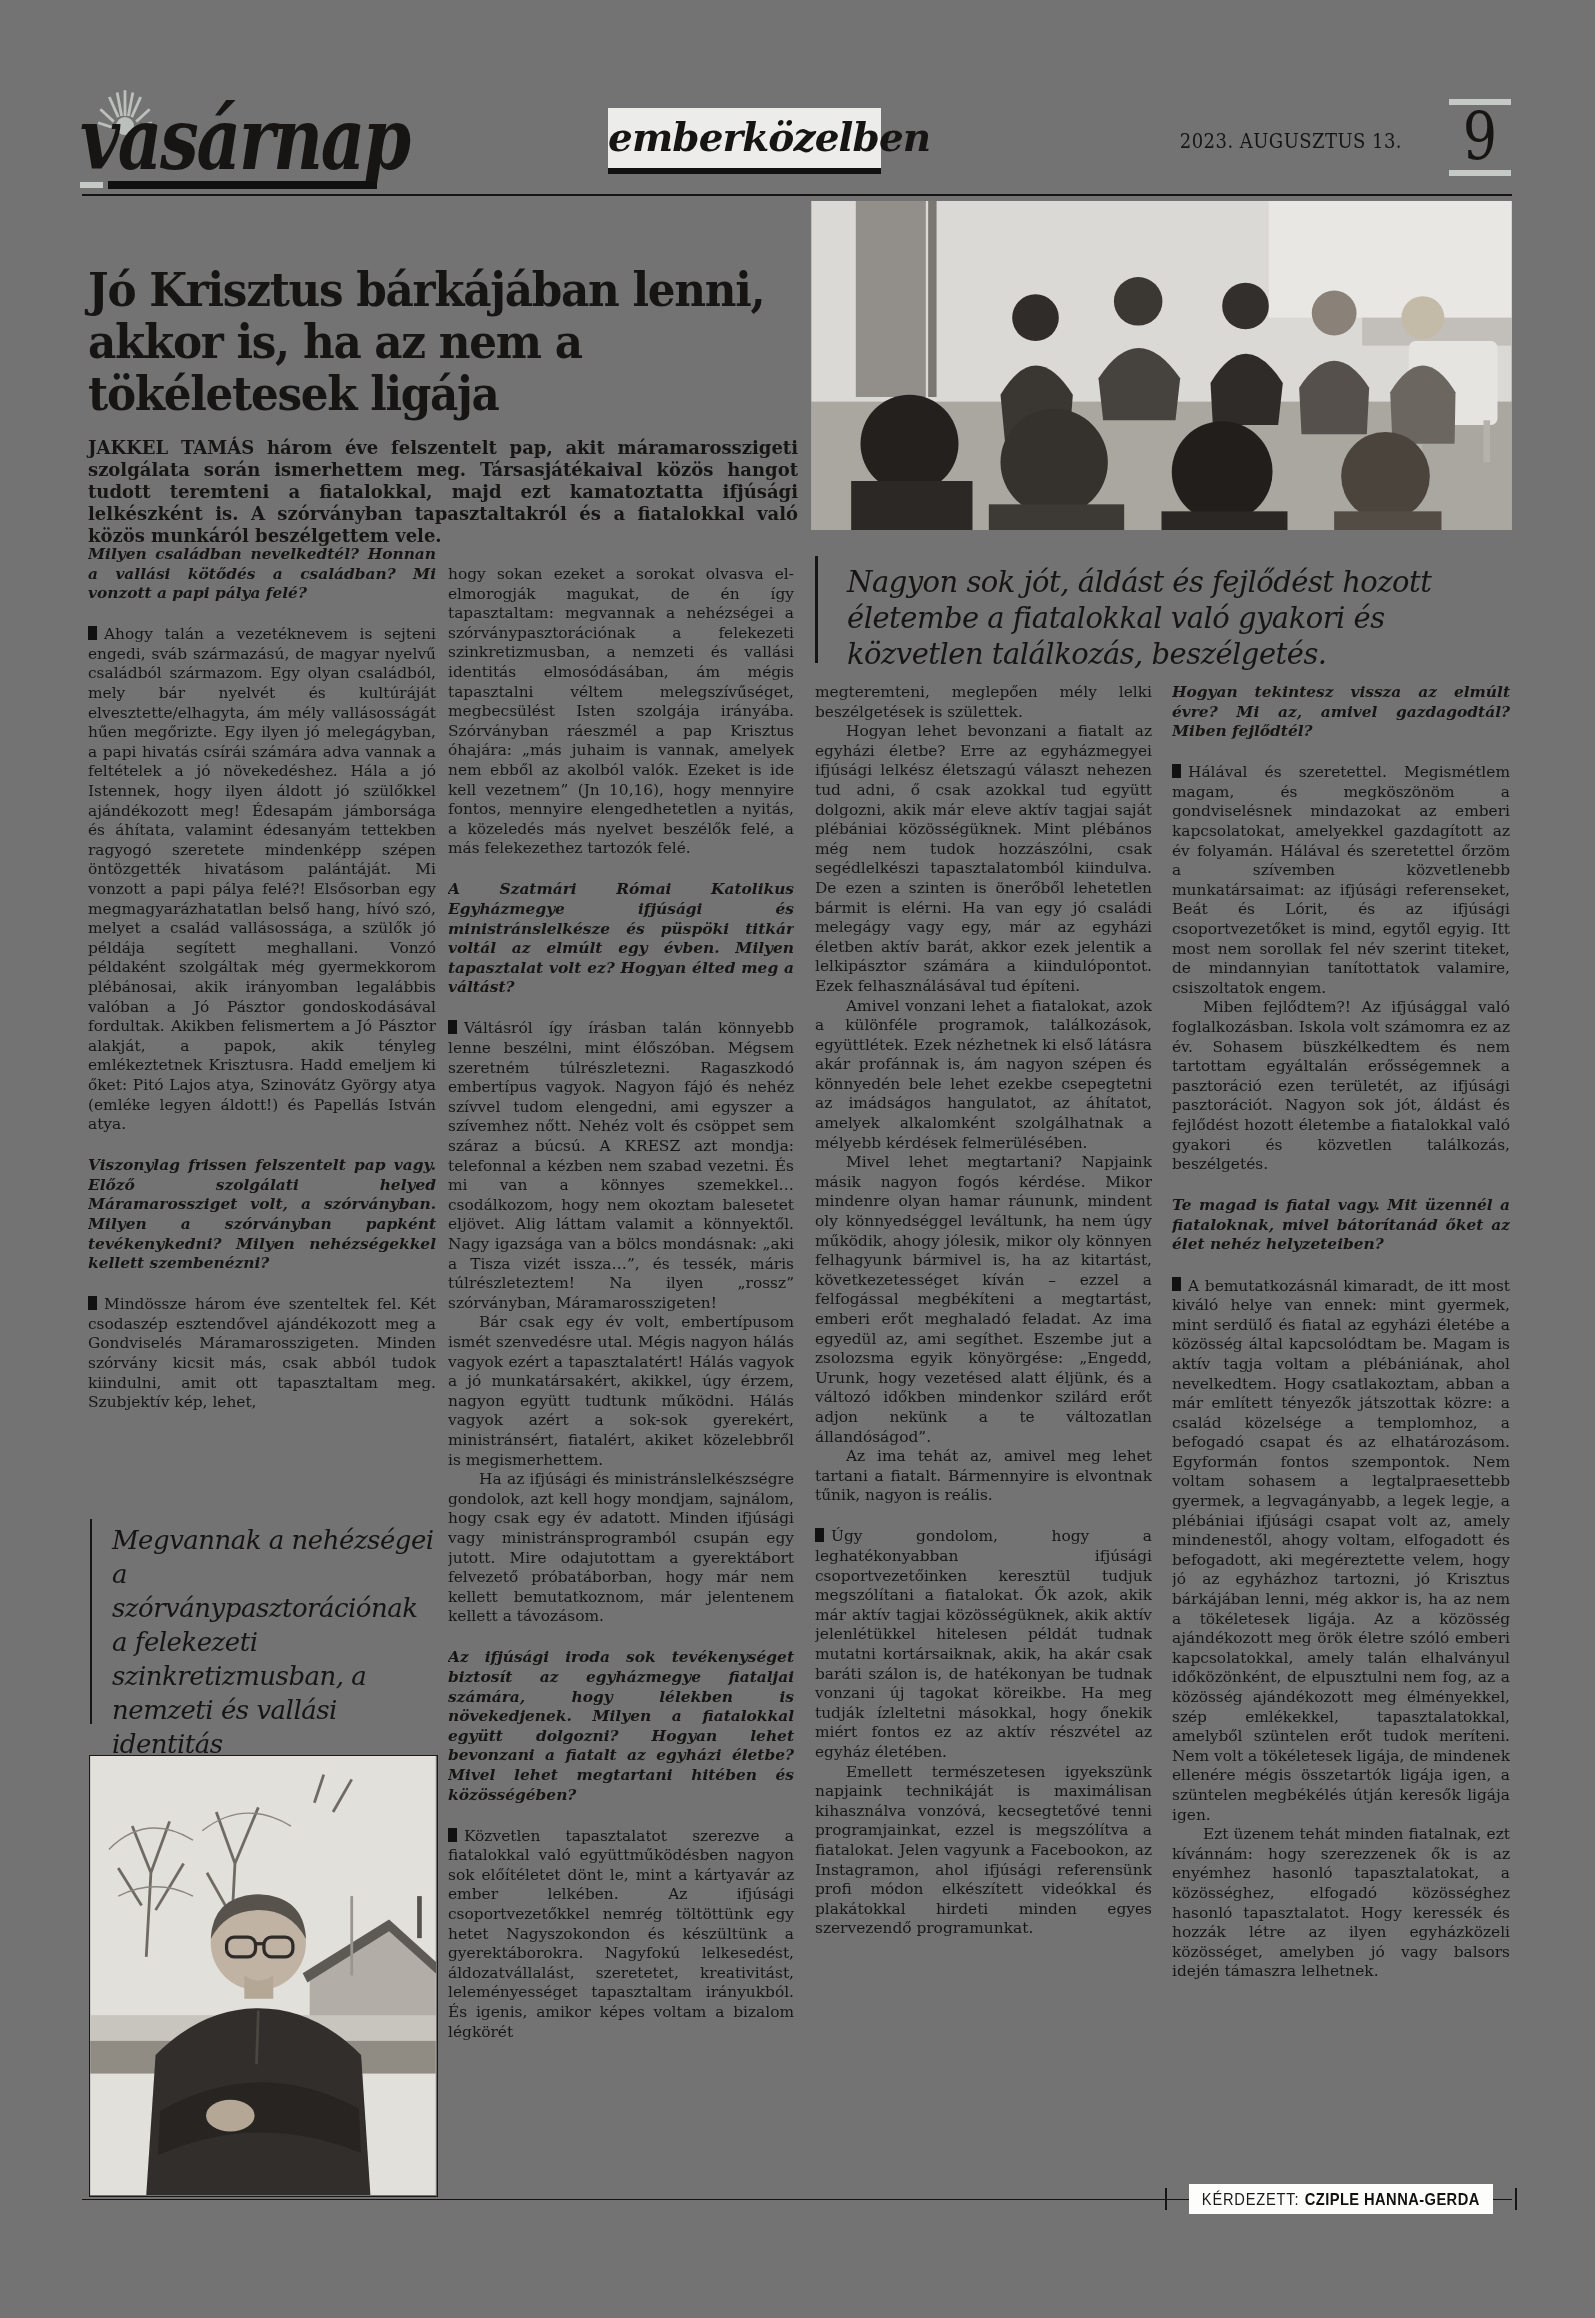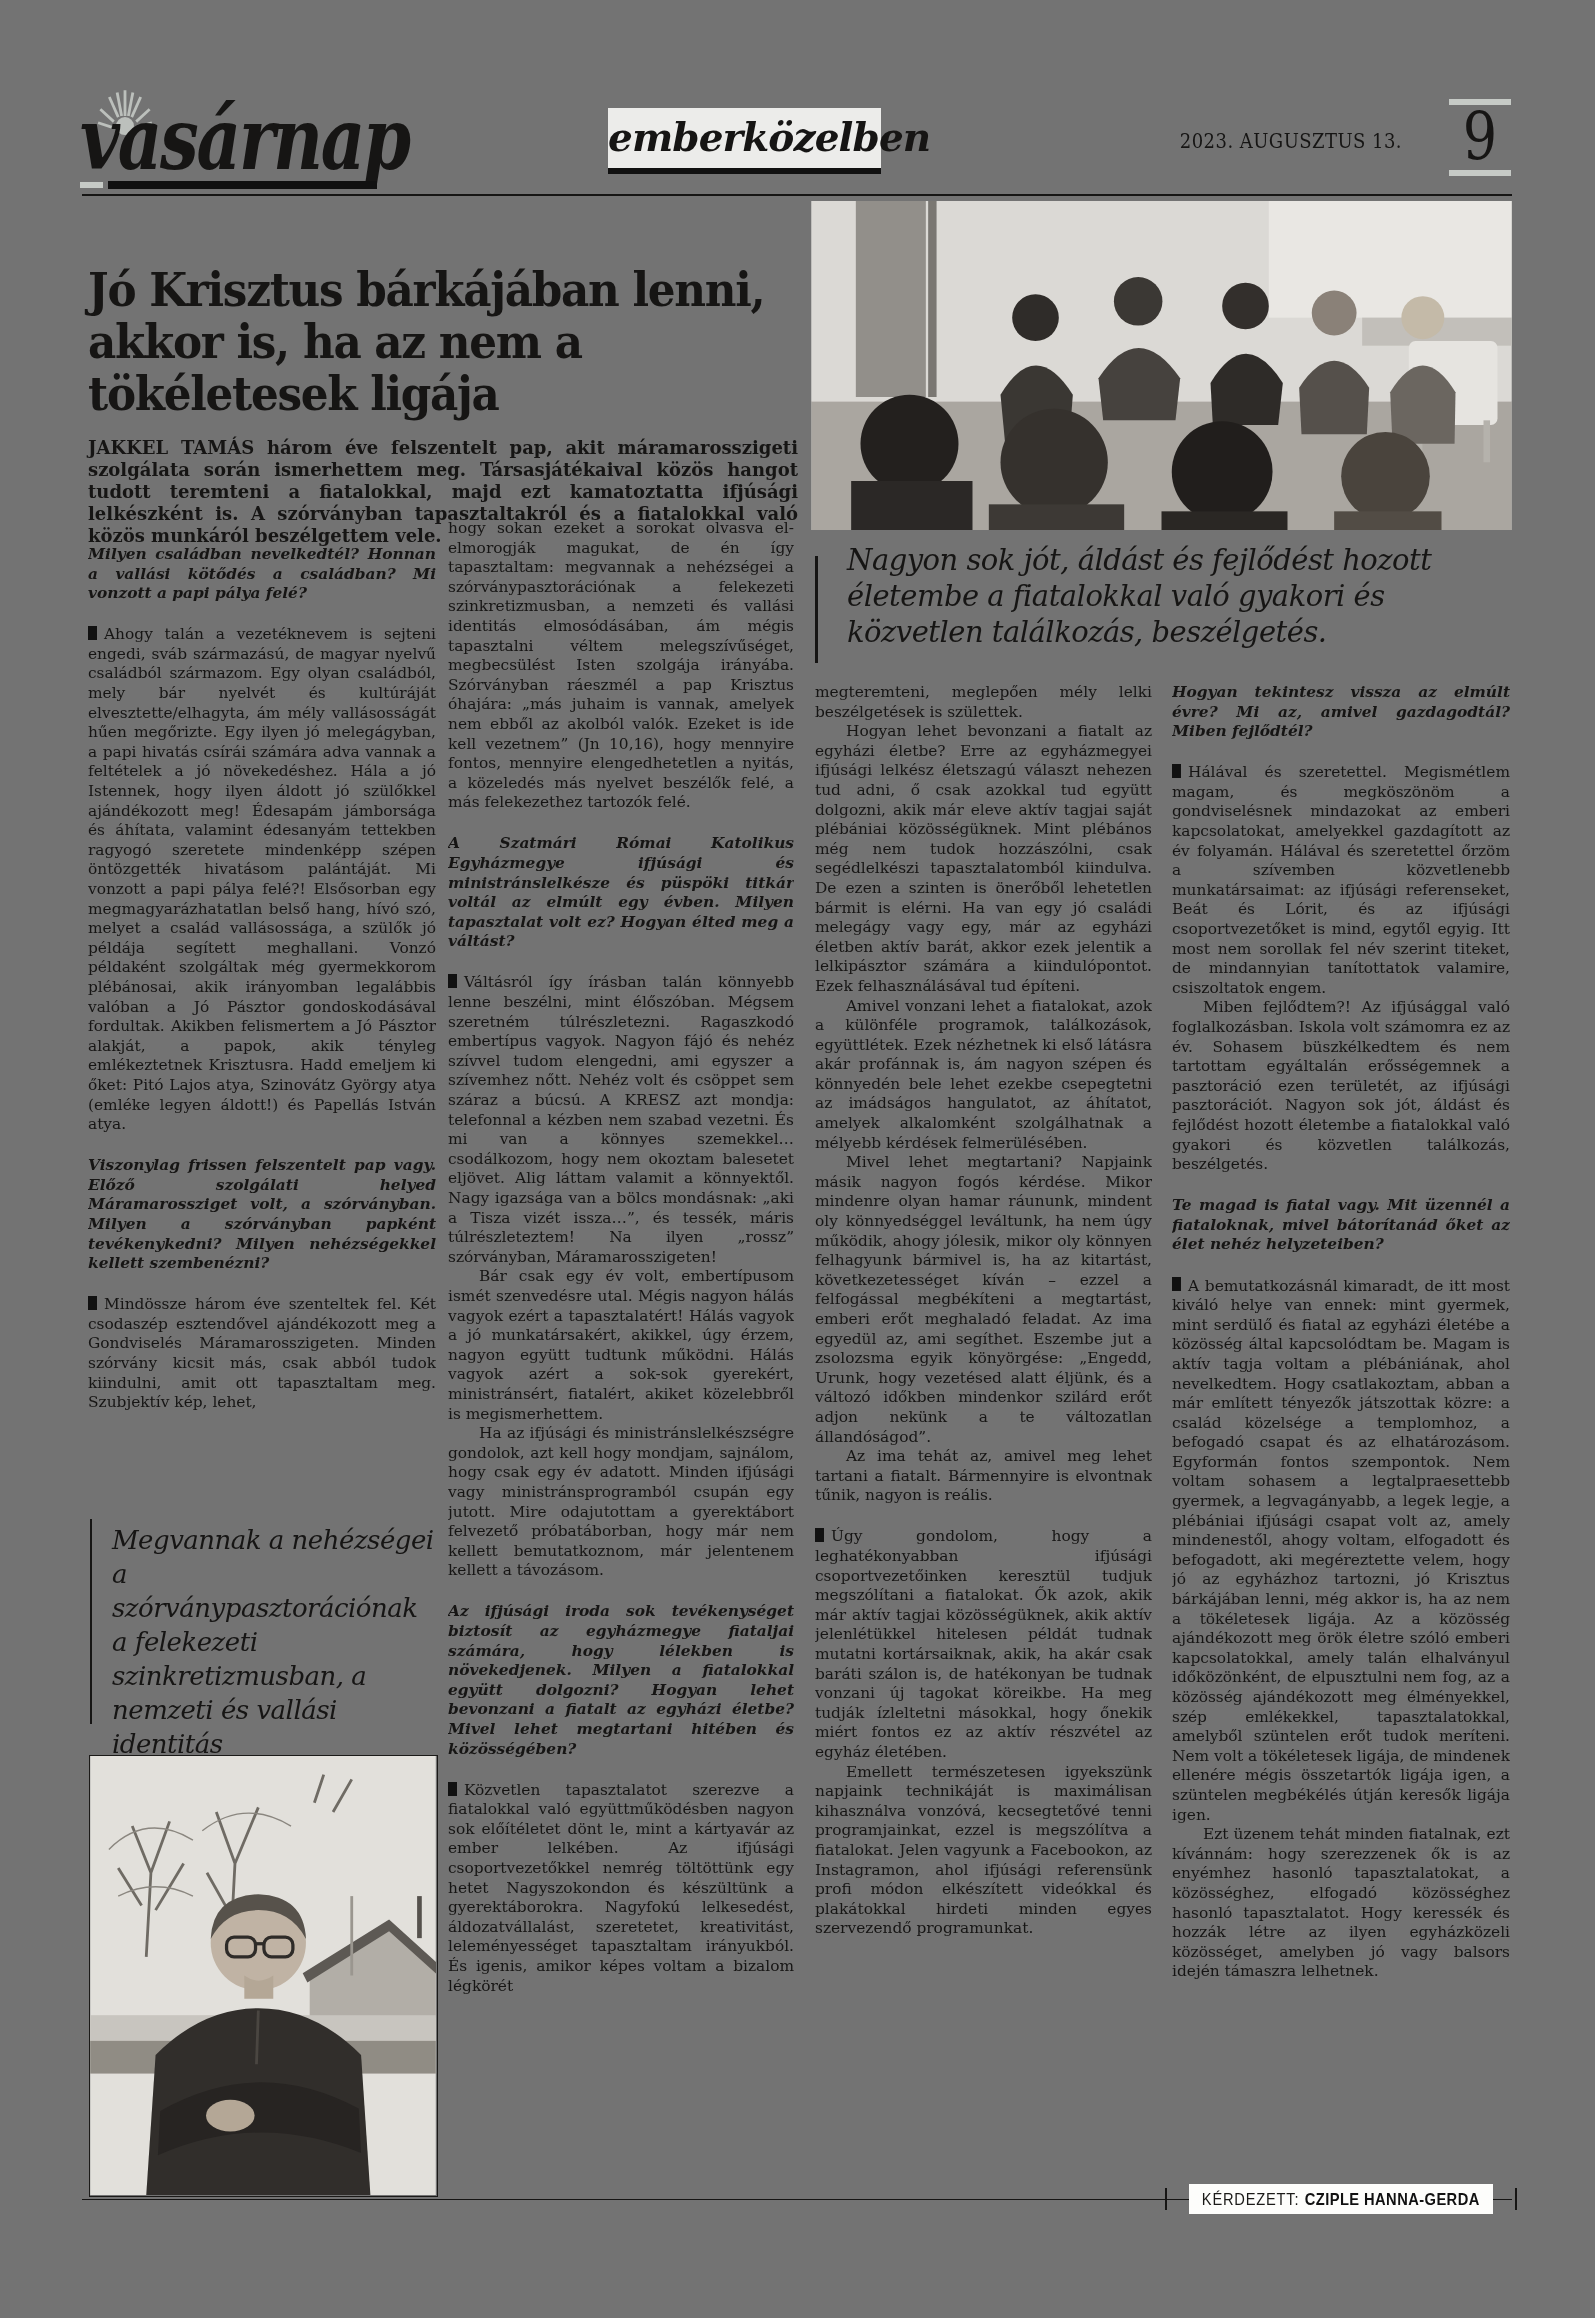--- a/index.html
+++ b/index.html
@@ -28,30 +28,30 @@
   #headline{position:absolute;left:88px;top:233px;width:762px;font-size:47px;line-height:52px;
         font-weight:700;letter-spacing:-1.4px;transform:scaleX(.93);transform-origin:left top;}
   #lead{position:absolute;left:88px;top:419px;width:710px;font-size:18px;line-height:22px;
         font-weight:700;text-align:justify;}
   
   #group-photo{position:absolute;left:811px;top:201px;width:701px;height:329px;overflow:hidden;}
   #portrait-photo{position:absolute;left:89px;top:1755px;width:349px;height:442px;overflow:hidden;
         border:1.4px solid #1b1a18;box-sizing:border-box;}
   
   #main-quote-bar{position:absolute;left:815px;top:556px;width:2.8px;height:107px;background:#161514;}
-  #pull-quote-main{position:absolute;left:847px;top:542px;width:666px;
+  #pull-quote-main{position:absolute;left:847px;top:564px;width:666px;
         font-size:29px;line-height:36px;font-style:italic;letter-spacing:-0.5px;}
   #side-quote-bar{position:absolute;left:90px;top:1519px;width:2.3px;height:205px;background:#161514;}
   #pull-quote-side{position:absolute;left:112px;top:1523px;width:322px;
         font-size:26px;line-height:34px;font-style:italic;letter-spacing:-0.5px;}
   
   .col{position:absolute;font-size:15.4px;line-height:19.6px;text-align:justify;overflow:hidden;
        hyphens:auto;-webkit-hyphens:auto;}
   #col-1{left:88px;top:541px;width:348px;height:967px;}
-  #col-2{left:448px;top:515px;width:346px;height:1645px;}
+  #col-2{left:448px;top:561px;width:346px;height:1645px;}
   #col-3{left:815px;top:679px;width:337px;height:1400px;}
   #col-4{left:1172px;top:679px;width:338px;height:1486px;}
   .col p{margin:0;}
   .col p.q{font-weight:700;font-style:italic;margin:21.5px 0;}
   .col p.a{margin:21.5px 0 0 0;}
   .col p.p{text-indent:31px;}
   .col > p:first-child{margin-top:4px;}
   .mark{display:inline-block;width:9px;height:14px;background:#111;margin-right:7px;
         vertical-align:-0.9px;}
   

